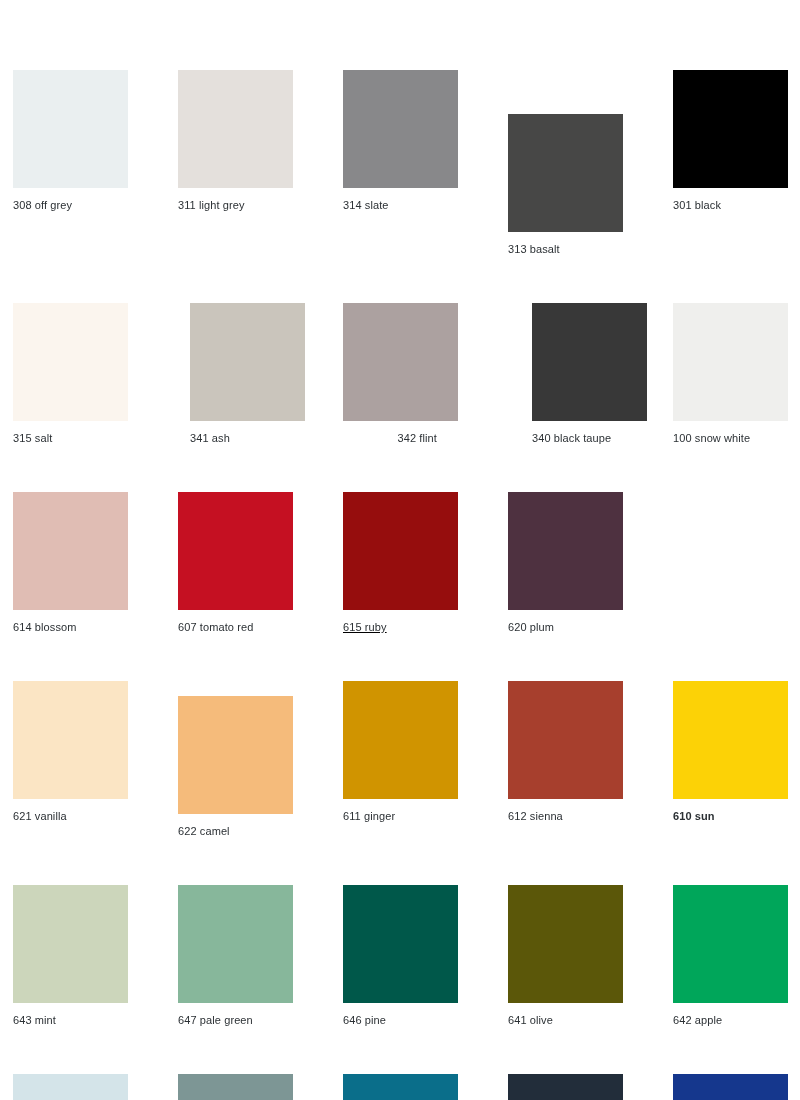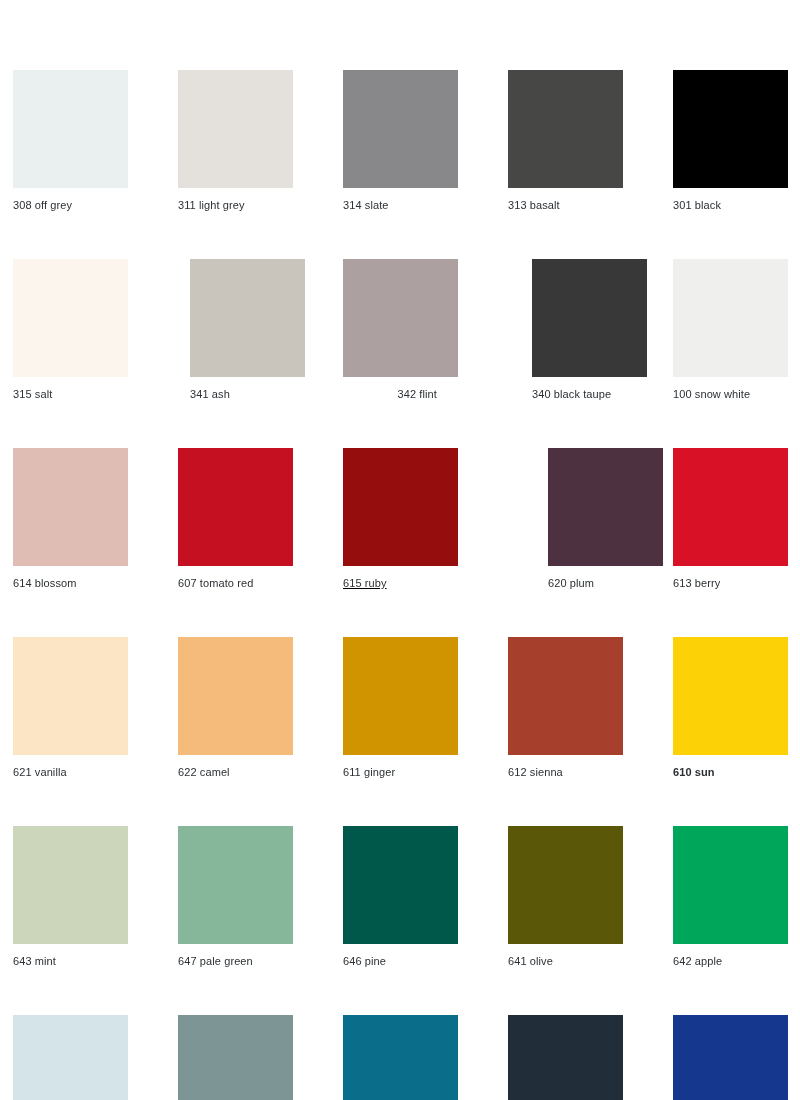--- a/index.html
+++ b/index.html
@@ -56,21 +56,21 @@
       <div class="swatch-label">308 off grey</div>
     </div>
     <div class="swatch-cell" style="grid-area: 1 / 2;">
       <div class="swatch-chip" style="background: rgb(228, 224, 220);"></div>
       <div class="swatch-label">311 light grey</div>
     </div>
     <div class="swatch-cell" style="grid-area: 1 / 3;">
       <div class="swatch-chip" style="background: rgb(136, 136, 138);"></div>
       <div class="swatch-label">314 slate</div>
     </div>
-    <div class="swatch-cell" style="grid-area: 1 / 4;">
+    <div class="swatch-cell" style="grid-area: 1 / 4; margin-top: 44px;">
       <div class="swatch-chip" style="background: rgb(71, 71, 70);"></div>
       <div class="swatch-label">313 basalt</div>
     </div>
     <div class="swatch-cell" style="grid-area: 1 / 5;">
       <div class="swatch-chip" style="background: rgb(0, 0, 0);"></div>
       <div class="swatch-label">301 black</div>
     </div>
     <div class="swatch-cell" style="grid-area: 2 / 1;">
       <div class="swatch-chip" style="background: rgb(251, 245, 238);"></div>
       <div class="swatch-label">315 salt</div>
@@ -96,33 +96,29 @@
       <div class="swatch-label">614 blossom</div>
     </div>
     <div class="swatch-cell" style="grid-area: 3 / 2;">
       <div class="swatch-chip" style="background: rgb(197, 16, 34);"></div>
       <div class="swatch-label">607 tomato red</div>
     </div>
     <div class="swatch-cell" style="grid-area: 3 / 3; text-decoration: underline;">
       <div class="swatch-chip" style="background: rgb(150, 13, 13);"></div>
       <div class="swatch-label">615 ruby</div>
     </div>
-    <div class="swatch-cell" style="grid-area: 3 / 4; margin-left: 40px;">
+    <div class="swatch-cell" style="grid-area: 3 / 4;">
       <div class="swatch-chip" style="background: rgb(78, 49, 64);"></div>
       <div class="swatch-label">620 plum</div>
-    </div>
-    <div class="swatch-cell" style="grid-area: 3 / 5;">
-      <div class="swatch-chip" style="background: rgb(216, 17, 39);"></div>
-      <div class="swatch-label">613 berry</div>
     </div>
     <div class="swatch-cell" style="grid-area: 4 / 1;">
       <div class="swatch-chip" style="background: rgb(251, 229, 196);"></div>
       <div class="swatch-label">621 vanilla</div>
     </div>
-    <div class="swatch-cell" style="grid-area: 4 / 2;">
+    <div class="swatch-cell" style="grid-area: 4 / 2; margin-top: 15px;">
       <div class="swatch-chip" style="background: rgb(245, 187, 123);"></div>
       <div class="swatch-label">622 camel</div>
     </div>
     <div class="swatch-cell" style="grid-area: 4 / 3;">
       <div class="swatch-chip" style="background: rgb(208, 148, 0);"></div>
       <div class="swatch-label">611 ginger</div>
     </div>
     <div class="swatch-cell" style="grid-area: 4 / 4;">
       <div class="swatch-chip" style="background: rgb(167, 63, 45);"></div>
       <div class="swatch-label">612 sienna</div>

